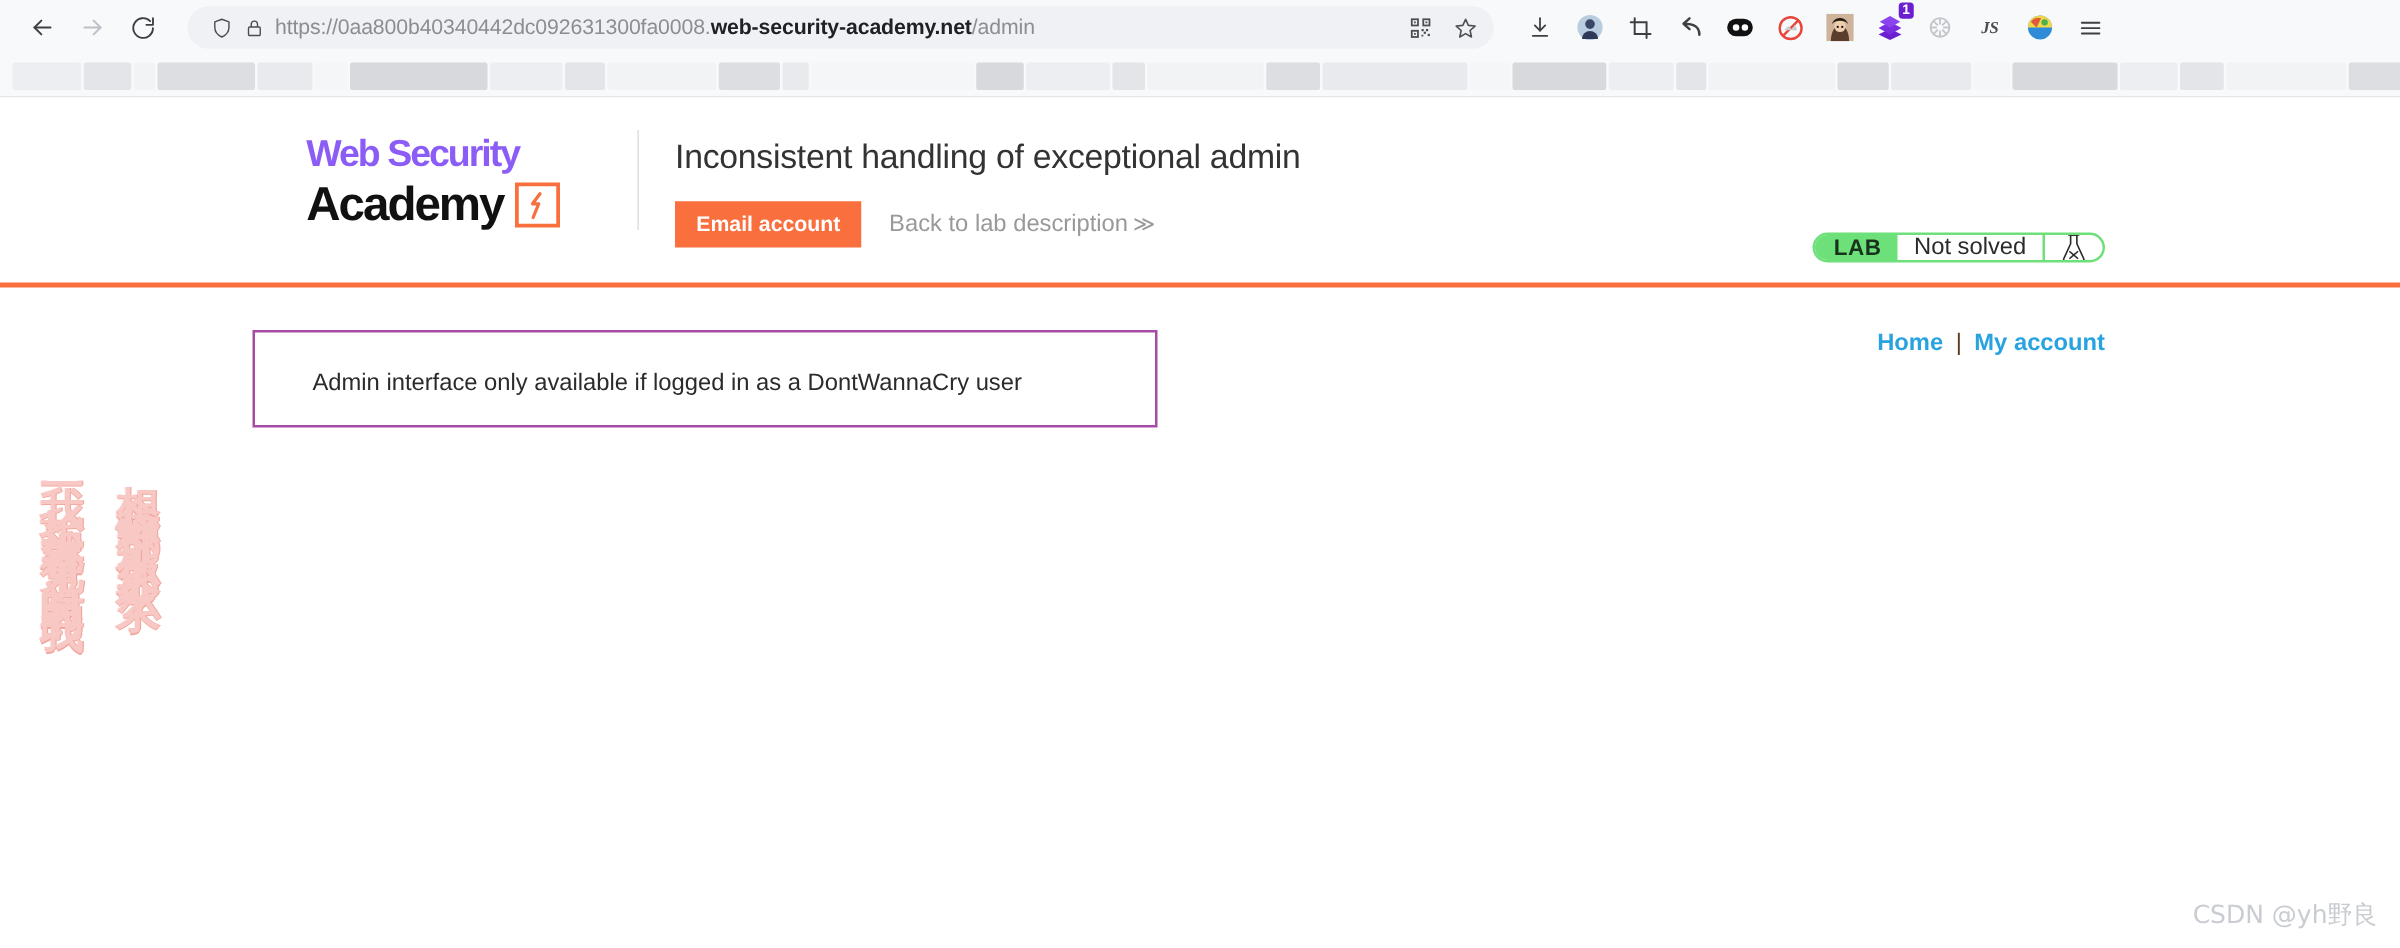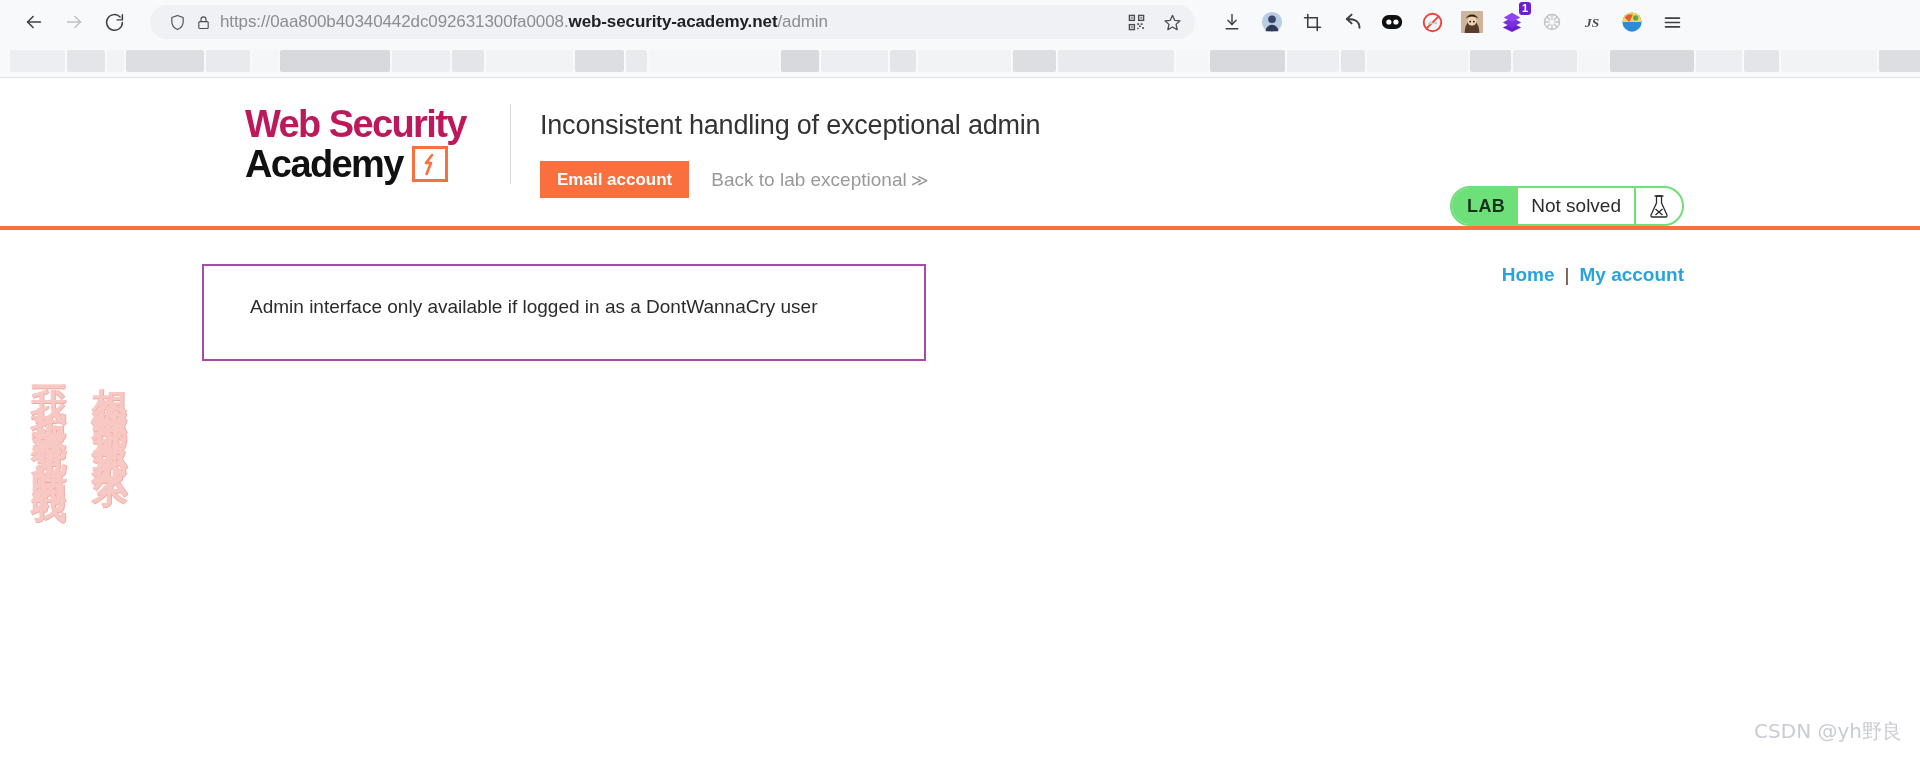--- a/index.html
+++ b/index.html
@@ -99,21 +99,21 @@
     padding: 26px 0 0 0;
     position: relative;
   }
   .logo-block {
     width: 266px;
     margin-left: 245px;
     padding-right: 22px;
     border-right: 1px solid #d8d8d8;
     flex: 0 0 auto;
   }
-  .logo-l1 { font-size: 38px; font-weight: bold; letter-spacing: -1.6px; color: #be185d; line-height: 40px; }
+  .logo-l1 { font-size: 30px; font-weight: bold; letter-spacing: -1.6px; color: #8b5cf6; line-height: 40px; }
   .logo-l2 { font-size: 38px; font-weight: bold; letter-spacing: -1.6px; color: #111; line-height: 40px; display: flex; align-items: center; gap: 9px; }
   .bolt-box {
     width: 36px; height: 36px;
     border: 3px solid #f96f3d;
     display: flex; align-items: center; justify-content: center;
     flex: 0 0 auto;
   }
 
   .lab-info { margin-left: 29px; flex: 1 1 auto; padding-top: 6px; }
   .lab-title {
@@ -135,21 +135,21 @@
     text-decoration: none;
     white-space: nowrap;
   }
   .link-back .chev { font-size: 17px; margin-left: 4px; }
 
   .lab-status {
     position: absolute; right: 236px; top: 108px;
     display: flex; align-items: stretch;
     border: 2px solid #6ee07a;
     border-radius: 21px;
-    height: 40px;
+    height: 24px;
     overflow: hidden;
     background: #fff;
   }
   .status-lab {
     background: #6ee07a; color: #18331c;
     font-weight: bold; font-size: 18px;
     display: flex; align-items: center;
     padding: 0 13px 0 15px;
     letter-spacing: 0.4px;
   }
@@ -173,21 +173,21 @@
     font-size: 19px;
     display: flex; align-items: center; gap: 10px;
   }
   .nav-links a { color: #29a3e0; text-decoration: none; font-weight: bold; }
   .nav-links .sep { color: #5b3a24; }
 
   .notice-box {
     margin-left: 202px;
     width: 724px;
     border: 2px solid #a64ca6;
-    padding: 30px 24px 41px 46px;
+    padding: 30px 24px 22px 46px;
     background: #fff;
   }
   .notice-text { font-size: 19px; color: #2b2b2b; }
 
   
   .wm-vertical {
     position: absolute;
     top: 282px; left: 30px;
     display: flex; flex-direction: row-reverse; gap: 24px;
     pointer-events: none;
@@ -409,21 +409,21 @@
             <path d="M11 2 L5 10 H10 L5.5 21"></path>
           </svg>
         </span>
       </div>
     </div>
 
     <div class="lab-info">
       <h1 class="lab-title">Inconsistent handling of exceptional admin</h1>
       <div class="lab-actions">
         <button class="btn-email">Email account</button>
-        <a class="link-back" href="#"><span>Back to lab exceptional</span><span class="chev">≫</span></a>
+        <a class="link-back" href="#"><span>Back to lab description</span><span class="chev">≫</span></a>
       </div>
     </div>
 
     <div class="lab-status">
       <span class="status-lab">LAB</span>
       <span class="status-text">Not solved</span>
       <span class="status-flask">
         <svg width="20" height="24" viewBox="0 0 20 24" fill="none" stroke="#2b2b2b" stroke-width="1.3" stroke-linejoin="round">
           <path d="M7.5 2 V9 L2 21 a1.5 1.5 0 0 0 1.3 2 h13.4 a1.5 1.5 0 0 0 1.3 -2 L12.5 9 V2 Z"></path>
           <line x1="6" y1="2" x2="14" y2="2" stroke-linecap="round"></line>

